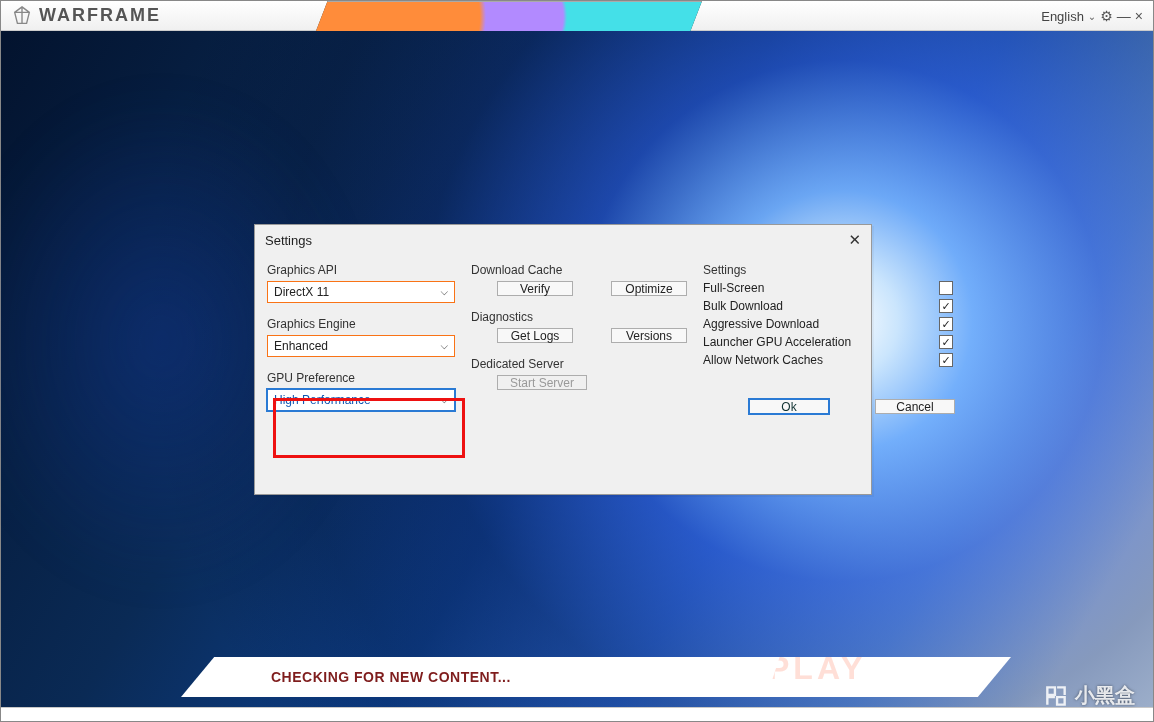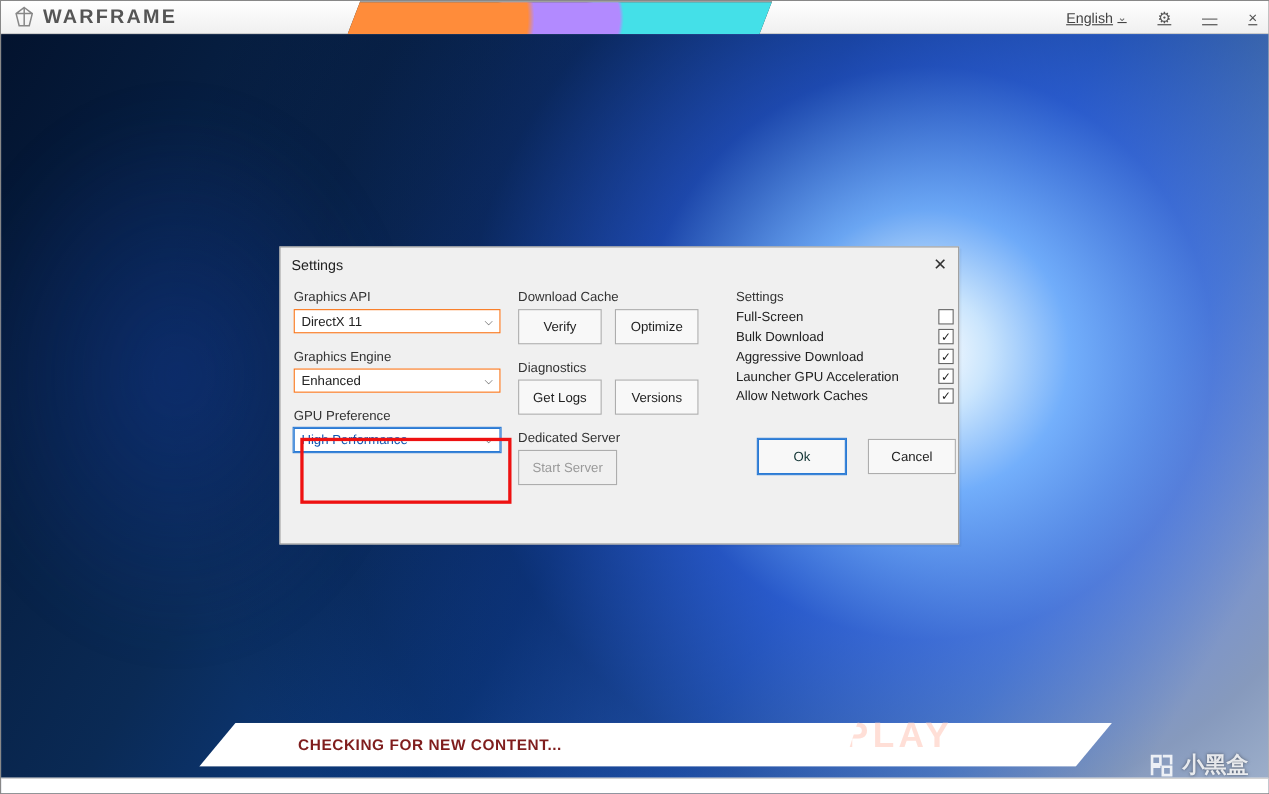--- a/index.html
+++ b/index.html
@@ -3,21 +3,21 @@
 <meta charset="utf-8">
 <style>
   * { box-sizing: border-box; }
   html, body { margin:0; padding:0; width:1154px; height:722px; font-family:"Segoe UI",Arial,sans-serif; overflow:hidden; }
   .window { width:1154px; height:722px; background:#fff; border:1px solid #888; position:relative; }
   
   .titlebar { height:30px; background:linear-gradient(#fff,#f0f0f0); border-bottom:1px solid #ccc; display:flex; align-items:center; position:relative; }
   .logo-area { display:flex; align-items:center; padding-left:10px; gap:6px; }
   .logo-glyph { width:22px; height:22px; }
   .brand { font-family:"Arial Black",Arial,sans-serif; font-size:18px; letter-spacing:2px; color:#555; font-weight:700; }
-  .titlebar-right { position:absolute; right:10px; top:0; height:30px; display:flex; align-items:center; gap:28px; color:#444; font-size:13px;text-decoration:underline; }
+  .titlebar-right { position:absolute; right:10px; top:0; height:30px; display:flex; align-items:center; gap:4px; color:#444; font-size:13px; }
   .tb-item { display:flex; align-items:center; gap:4px; cursor:pointer; }
   .gear, .min, .close-x { cursor:pointer; font-size:14px; color:#555; }
   .chev { font-size:10px; color:#666;}
   
   .tabs-strip { position:absolute; top:0; left:315px; height:30px; display:flex; align-items:flex-end; }
   .banner-img {
     height:30px; width:386px;
     background:
       radial-gradient(circle at 20% 50%, #ff8c3a 0 28%, transparent 30%),
       radial-gradient(circle at 50% 50%, #b28aff 0 28%, transparent 30%),
@@ -62,23 +62,23 @@
   .sec-label { font-size:12px; color:#333; margin-bottom:4px; }
   .dropdown {
     display:flex; justify-content:space-between; align-items:center;
     background:#fff; border:1px solid #f97316; height:22px; padding:0 6px;
     font-size:12px; color:#222; cursor:pointer;
   }
   .dropdown .dd-chev { font-size:10px; color:#555; }
   .dd-active { border:1px solid #2a7ad4; box-shadow:0 0 0 1px #2a7ad4; color:#1057b3; }
   .btn-row { display:flex; gap:12px; }
   .btn {
-    min-width:76px; height:32px; background:#f8f8f8; border:1px solid #adadad;
+    min-width:76px; height:15px; background:#f8f8f8; border:1px solid #adadad;
     display:inline-flex; align-items:center; justify-content:center;
-    font-size:12px; cursor:pointer; padding:0 12px;
+    font-size:12px; cursor:pointer; padding:0 12px;margin-left:26px;
   }
   .btn.disabled { color:#9a9a9a; background:#f0f0f0; }
   .btn.primary { border:1px solid #2a7ad4; box-shadow:0 0 0 1px #2a7ad4; color:#133; }
   .check-list { display:flex; flex-direction:column; gap:4px; }
   .check-row { display:flex; align-items:center; justify-content:space-between; }
   .check-label { font-size:12px; }
   .chk { width:14px; height:14px; border:1px solid #666; background:#fff; display:inline-flex; align-items:center; justify-content:center; font-size:11px; cursor:pointer; }
   .hl-box { position:absolute; top:397px; left:272px; width:192px; height:60px; border:3px solid #e11; pointer-events:none; }
   .ok-row { display:flex; gap:20px; margin-top:20px; justify-content:flex-start; padding-left:22px;}
   .status-bar {

